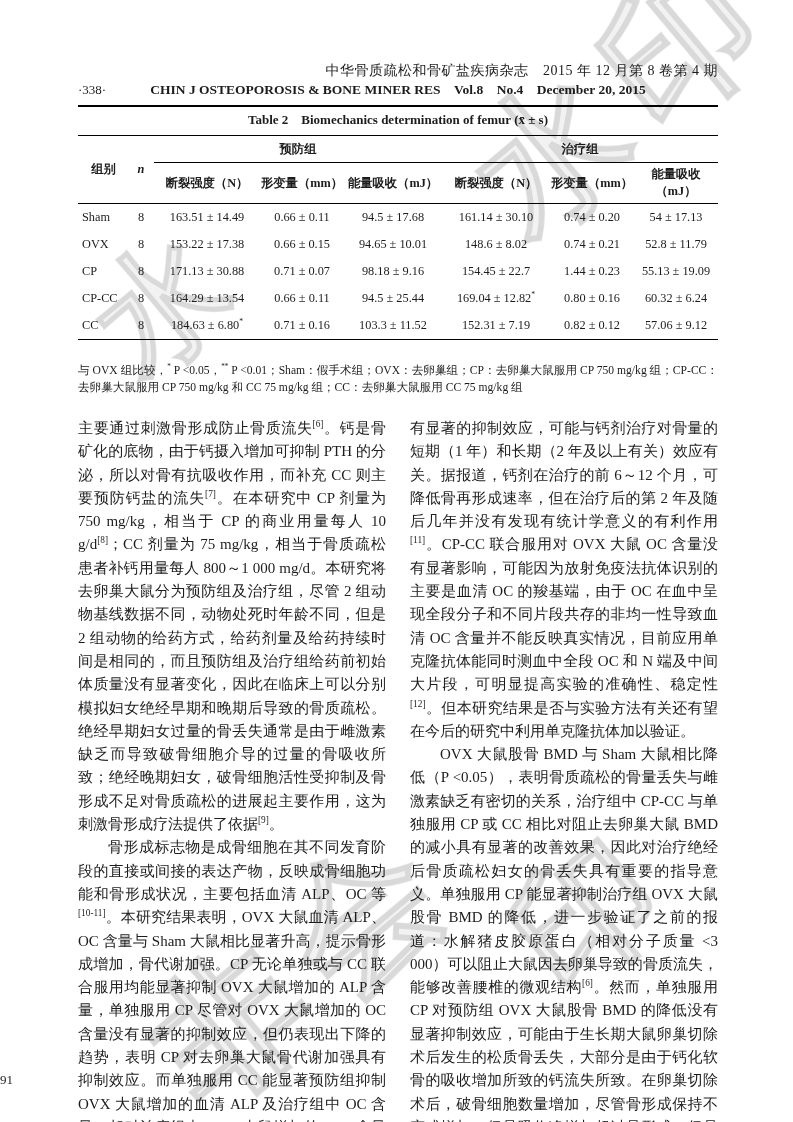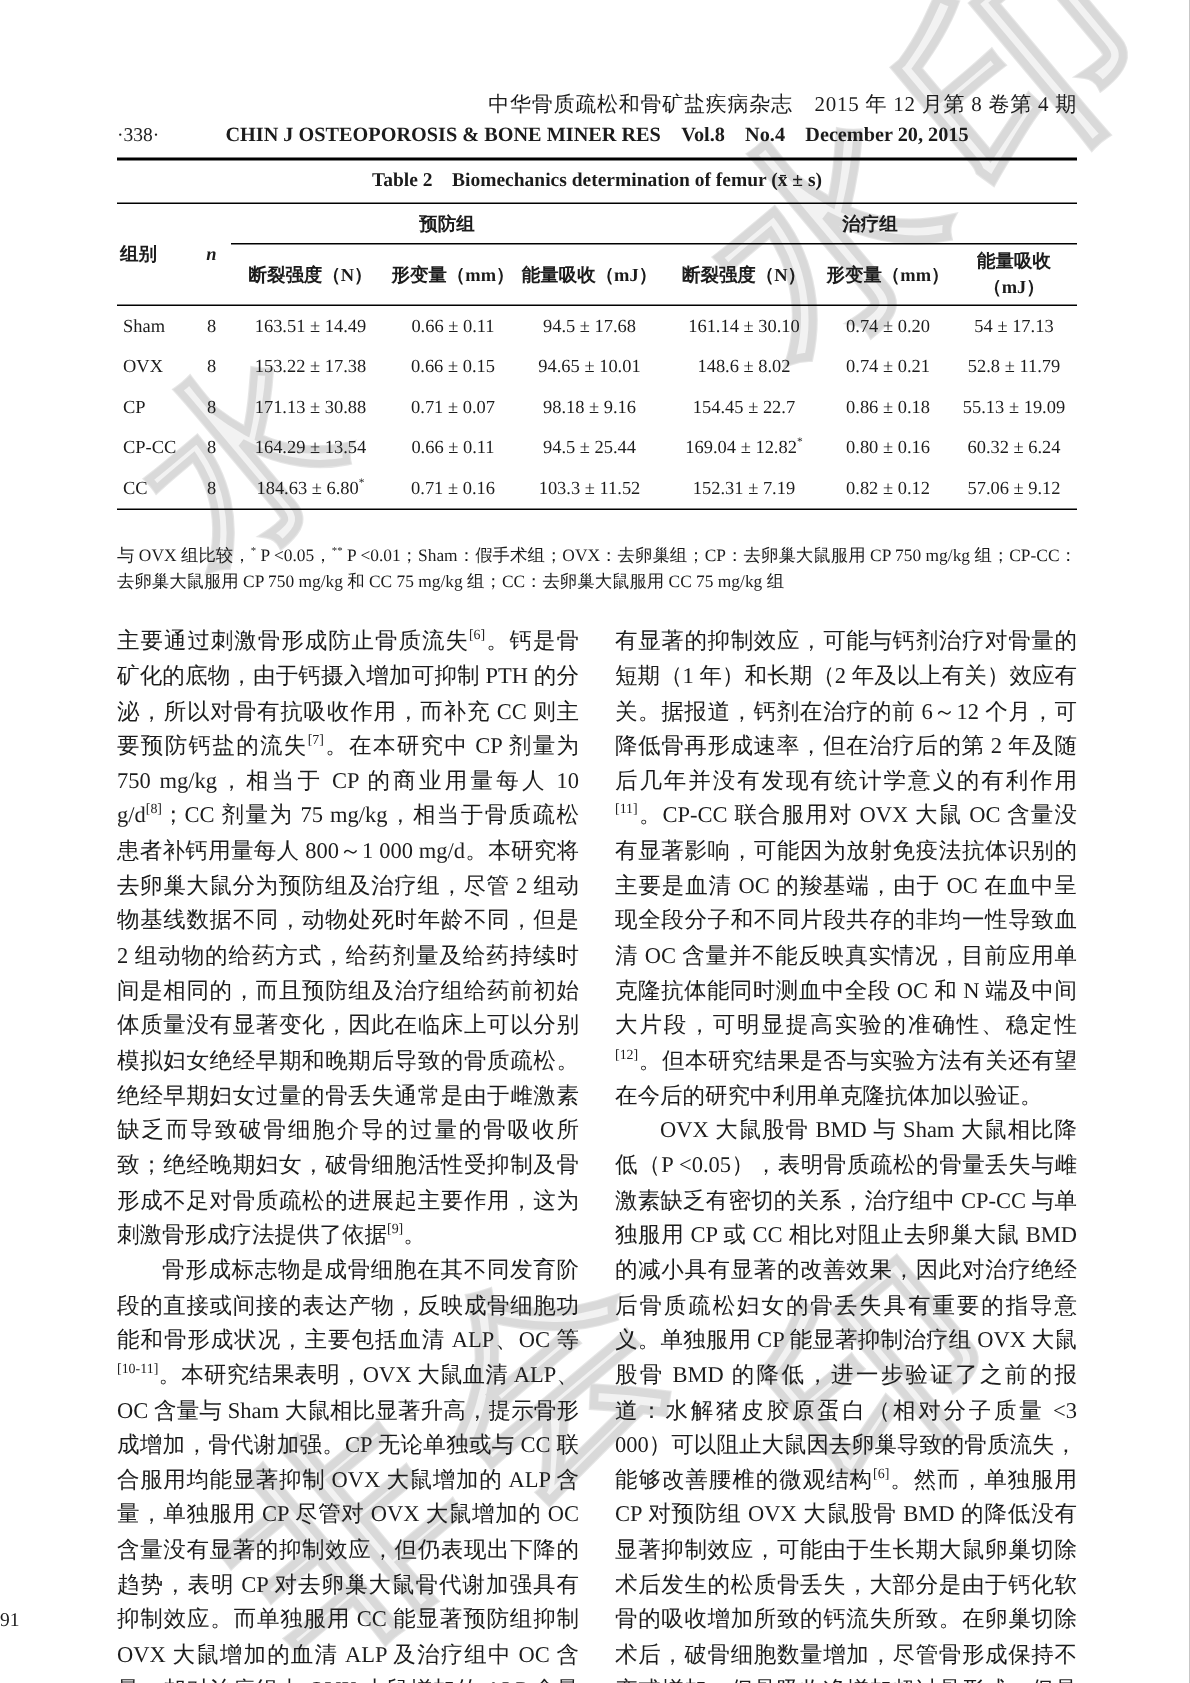--- a/index.html
+++ b/index.html
@@ -86,21 +86,21 @@
           <col style="width:26px">
         <col style="width:106px">
           <col style="width:84px">
           <col style="width:98px">
         <col style="width:108px">
           <col style="width:84px">
           <col style="width:84px">
       </colgroup>
       <thead>
         <tr>
-          <th rowspan="2" class="span2" style="text-align:left;padding-left:2px;">组别</th>
+          <th rowspan="2" class="span2" style="text-align:center;padding-left:2px;">组别</th>
           <th rowspan="2" class="span2 italic">n</th>
           <th colspan="3" class="grp-hdr">预防组</th>
           <th colspan="3" class="grp-hdr">治疗组</th>
         </tr>
         <tr class="sub-row">
           <th>断裂强度（N）</th>
           <th>形变量（mm）</th>
           <th>能量吸收（mJ）</th>
           <th>断裂强度（N）</th>
           <th>形变量（mm）</th>
@@ -128,21 +128,21 @@
             <td>0.74 ± 0.21</td>
             <td>52.8 ± 11.79</td>
           </tr>
           <tr>
             <td class="cell-group">CP</td>
             <td>8</td>
             <td>171.13 ± 30.88</td>
             <td>0.71 ± 0.07</td>
             <td>98.18 ± 9.16</td>
             <td>154.45 ± 22.7</td>
-            <td>0.86 ± 0.18</td>
+            <td>1.44 ± 0.23</td>
             <td>55.13 ± 19.09</td>
           </tr>
           <tr>
             <td class="cell-group">CP-CC</td>
             <td>8</td>
             <td>164.29 ± 13.54</td>
             <td>0.66 ± 0.11</td>
             <td>94.5 ± 25.44</td>
             <td><span>169.04 ± 12.82</span><sup>*</sup></td>
             <td>0.80 ± 0.16</td>

